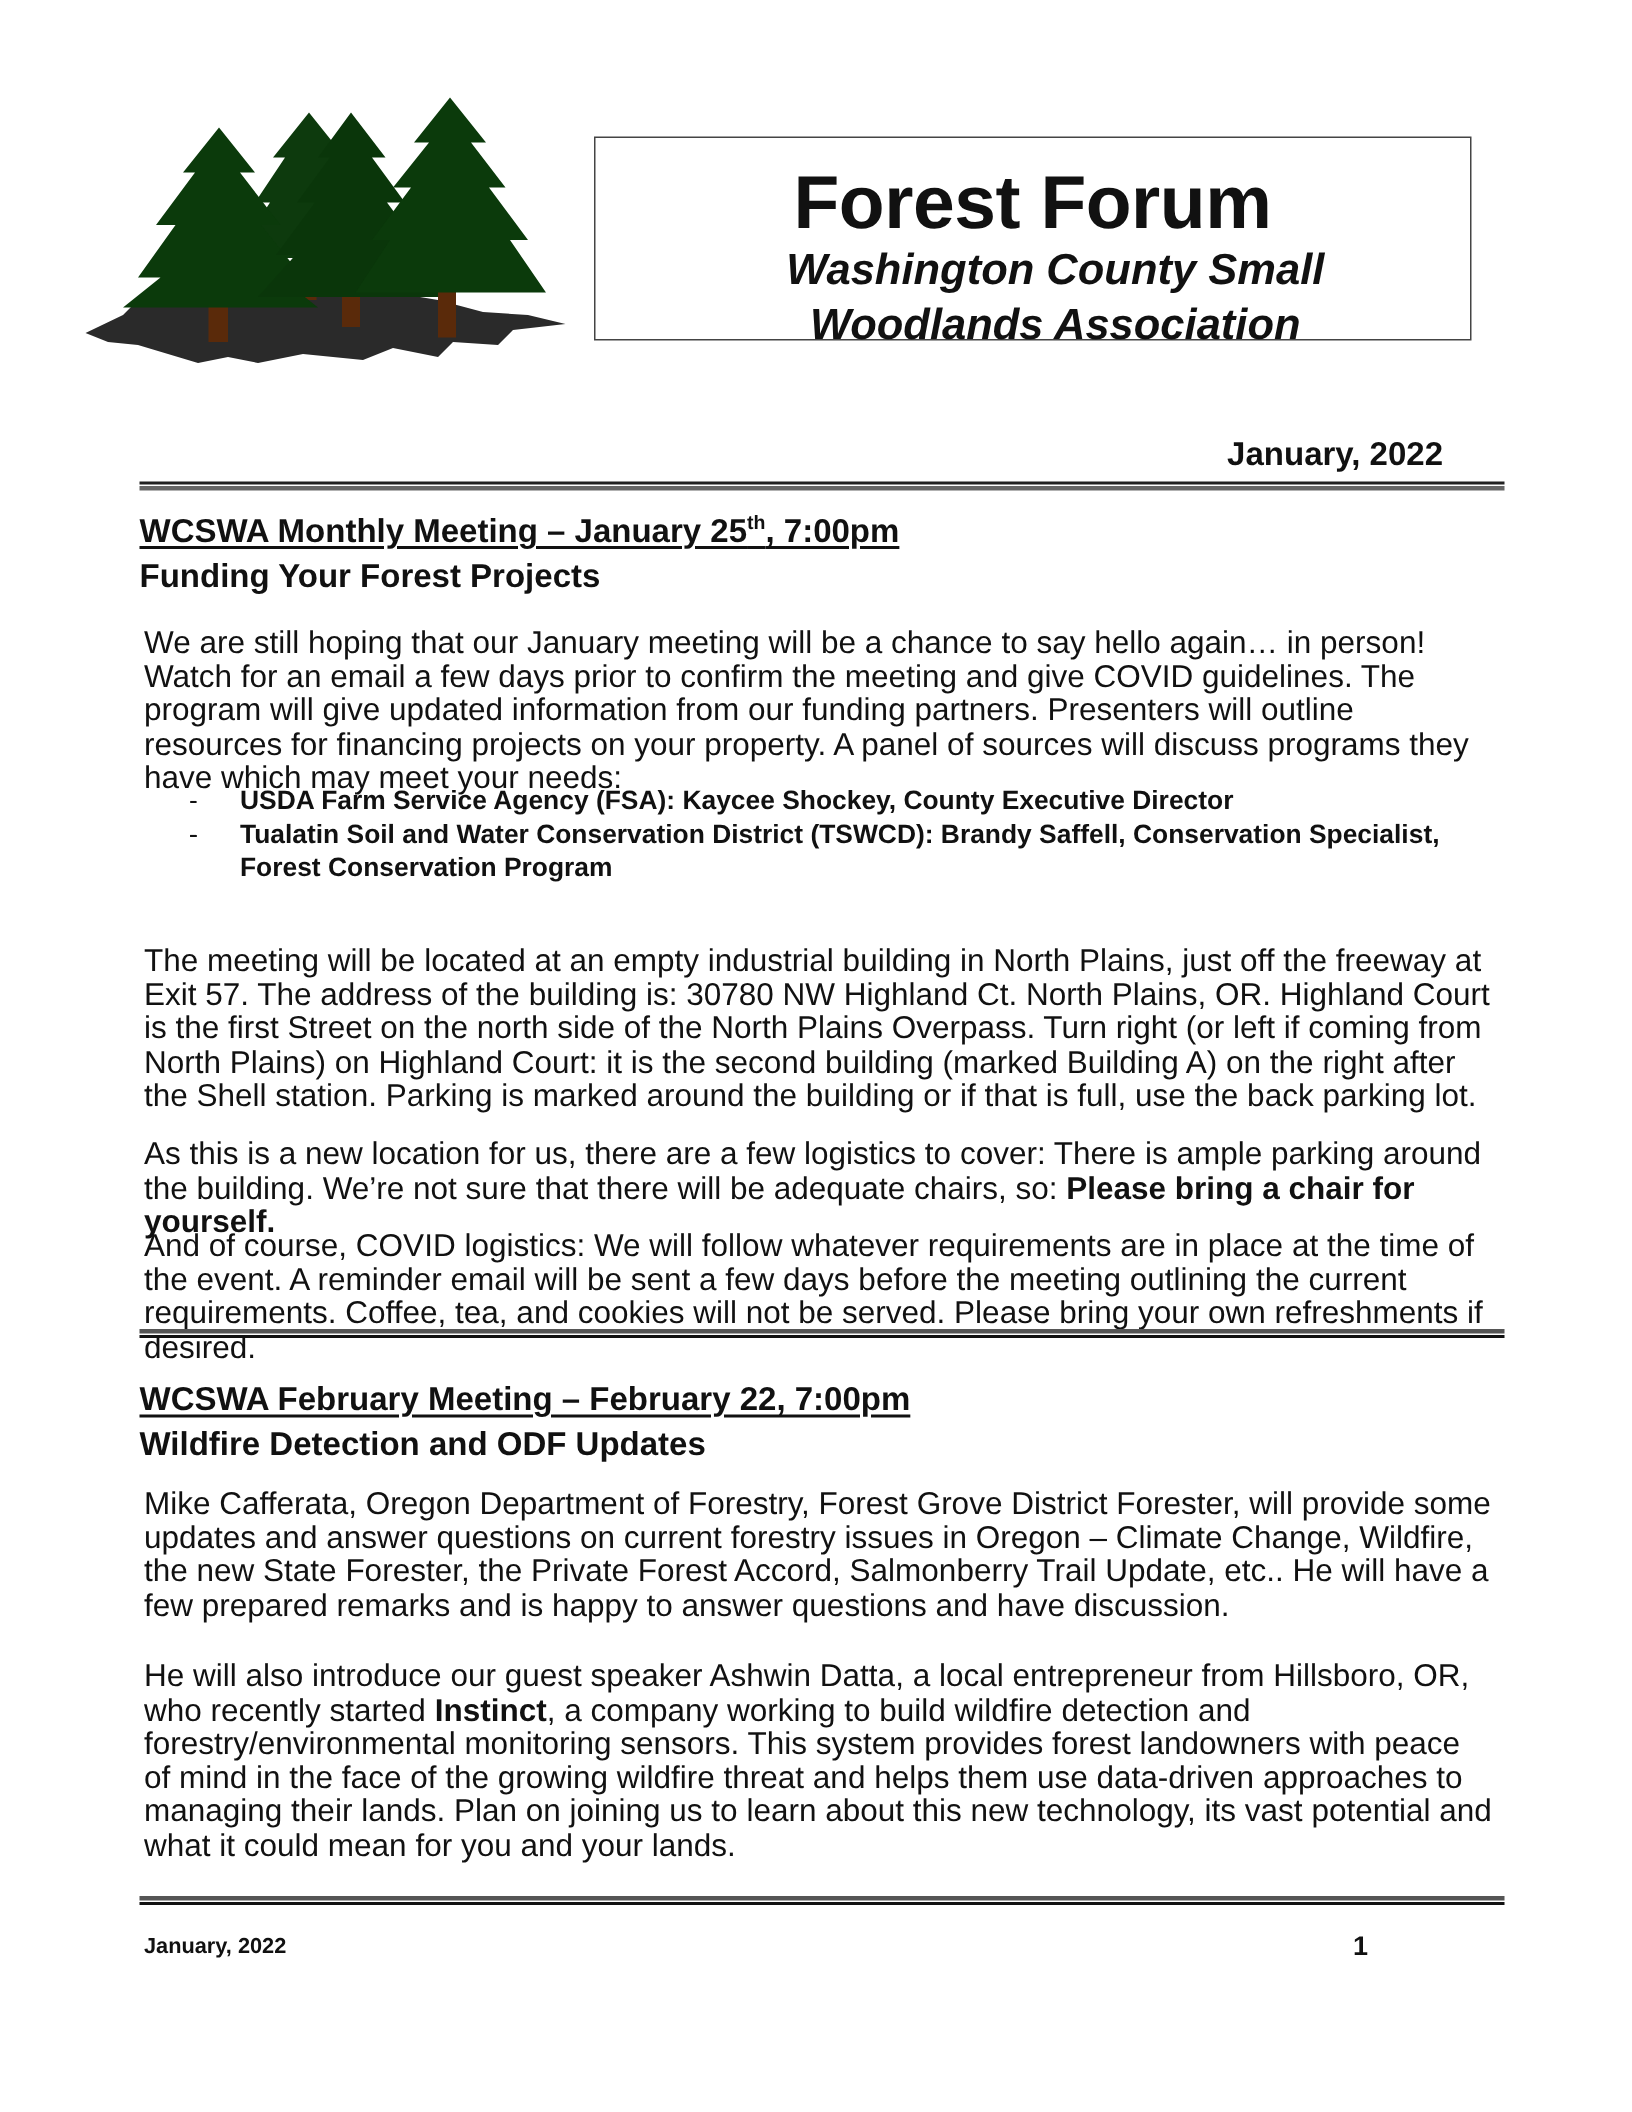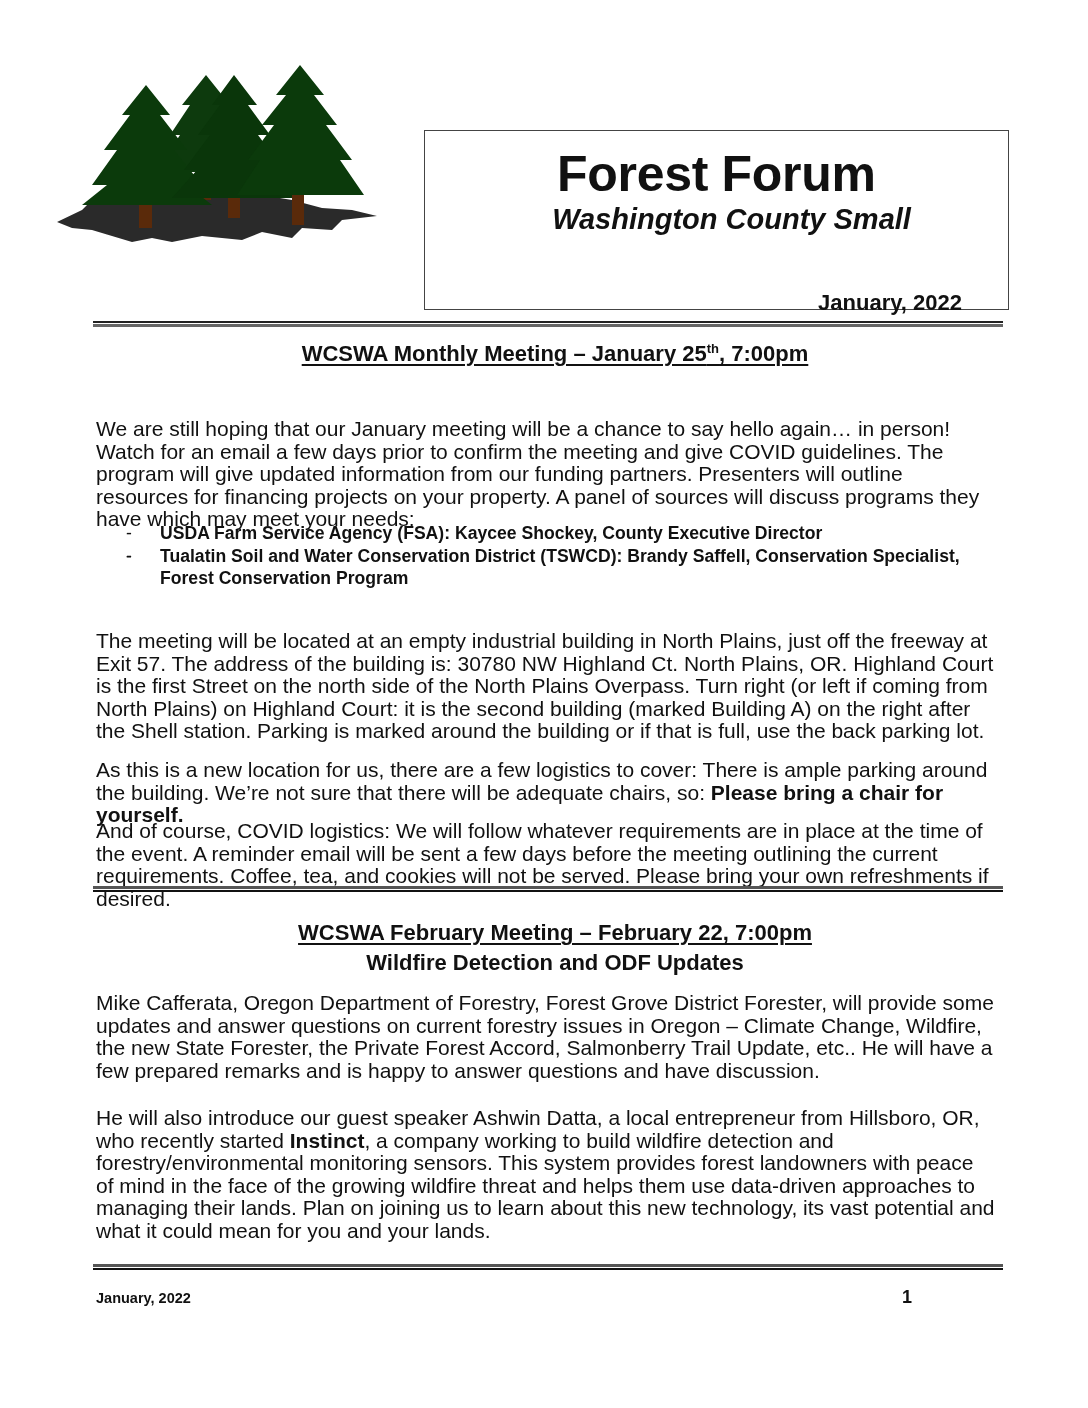--- a/index.html
+++ b/index.html
@@ -2,36 +2,36 @@
 <html><head>
   <meta charset="utf-8">
   <style>
     html, body { margin: 0; padding: 0; background: #ffffff; }
     body { width: 1088px; height: 1408px; position: relative; overflow: hidden;
            font-family: "Liberation Sans", sans-serif; color: #111; }
     .abs { position: absolute; }
 
     
     #logo { left: 52px; top: 60px; width: 330px; height: 190px; }
-    #title-box { left: 424px; top: 91px; width: 585px; height: 180px;
-                 border: 1.5px solid #444; box-sizing: border-box; margin-top: 39px; }
+    #title-box { left: 396px; top: 91px; width: 585px; height: 136px;
+                 border: 1.5px solid #444; box-sizing: border-box; }
     #title-main { position: absolute; left: 0; right: 0; top: 14px; text-align: left;
                   padding-left: 132px; font-size: 50px; font-weight: bold; letter-spacing: -0.3px; }
     #title-sub { position: absolute; left: 0; right: 0; top: 70px; text-align: center;
                  font-size: 29px; font-weight: bold; line-height: 37px; padding-left: 30px; font-style: italic; }
     #issue-date { right: 126px; top: 290px; font-size: 22px; font-weight: bold; }
 
     .double-rule { position: absolute; left: 93px; width: 910px; height: 6px; }
     .double-rule::before { content: ""; position: absolute; left: 0; right: 0; top: 0; height: 2px; background: #222; }
     .double-rule::after { content: ""; position: absolute; left: 0; right: 0; top: 3px; height: 3px; background: #666; }
     .double-rule.heavy::before { height: 3px; background: #555; }
     .double-rule.heavy::after { top: 4px; height: 2px; background: #111; }
 
     
-    .section-head { position: absolute; left: 104px; width: 902px; text-align: center; }
+    .section-head { position: absolute; left: 93px; width: 902px; }
     .section-title { font-size: 22px; font-weight: bold; text-decoration: underline;
                      text-decoration-thickness: 2px; text-underline-offset: 3px; line-height: 30px; }
     .section-subtitle { font-size: 22px; font-weight: bold; line-height: 30px; }
     sup { font-size: 13px; line-height: 0; }
 
     .para { position: absolute; left: 96px; width: 900px; font-size: 21px; line-height: 22.5px; }
     .para b { font-weight: bold; margin-top: 48px; }
 
     .bullets { position: absolute; left: 96px; width: 900px; margin: 0; padding: 0; list-style: none;
                font-size: 17.6px; line-height: 22.5px; font-weight: bold; }
@@ -69,29 +69,31 @@
       <rect x="240" y="115" width="12" height="50" fill="#5a2a0a"></rect>
       <polygon fill="#0b3a0b" points="248,5 272,35 262,35 285,65 274,65 300,100 288,100 312,135 185,135 208,100 196,100 222,65 210,65 234,35 224,35"></polygon>
     </g>
   </svg>
 </div>
 
 <div id="title-box" class="abs">
   <div id="title-main">Forest Forum</div>
   <div id="title-sub">
     <div>Washington County Small</div>
+    <div>Woodlands Association</div>
   </div>
 </div>
 
 <div id="issue-date" class="abs">January, 2022</div>
 
 <div class="double-rule" style="top:321px;"></div>
 
 <div class="section-head" style="top:339px;">
   <div class="section-title"><span>WCSWA Monthly Meeting – January 25</span><sup>th</sup><span>, 7:00pm</span></div>
+  <div class="section-subtitle">Funding Your Forest Projects</div>
 </div>
 
 <div class="para" style="top:418px;">We are still hoping that our January meeting will be a chance to say hello again… in person! Watch for an email a few days prior to confirm the meeting and give COVID guidelines.  The program will give updated information from our funding partners. Presenters will outline resources for financing projects on your property.  A panel of sources will discuss programs they have which may meet your needs:</div>
 
 <ul class="bullets" style="top:522px;">
   <li><span class="dash">-</span><span>USDA Farm Service Agency (FSA): Kaycee Shockey, County Executive Director</span></li>
   <li><span class="dash">-</span></li>
   <li><span class="dash">-</span><span>Tualatin Soil and Water Conservation District (TSWCD): Brandy Saffell, Conservation Specialist, Forest Conservation Program</span></li>
 </ul>
 

